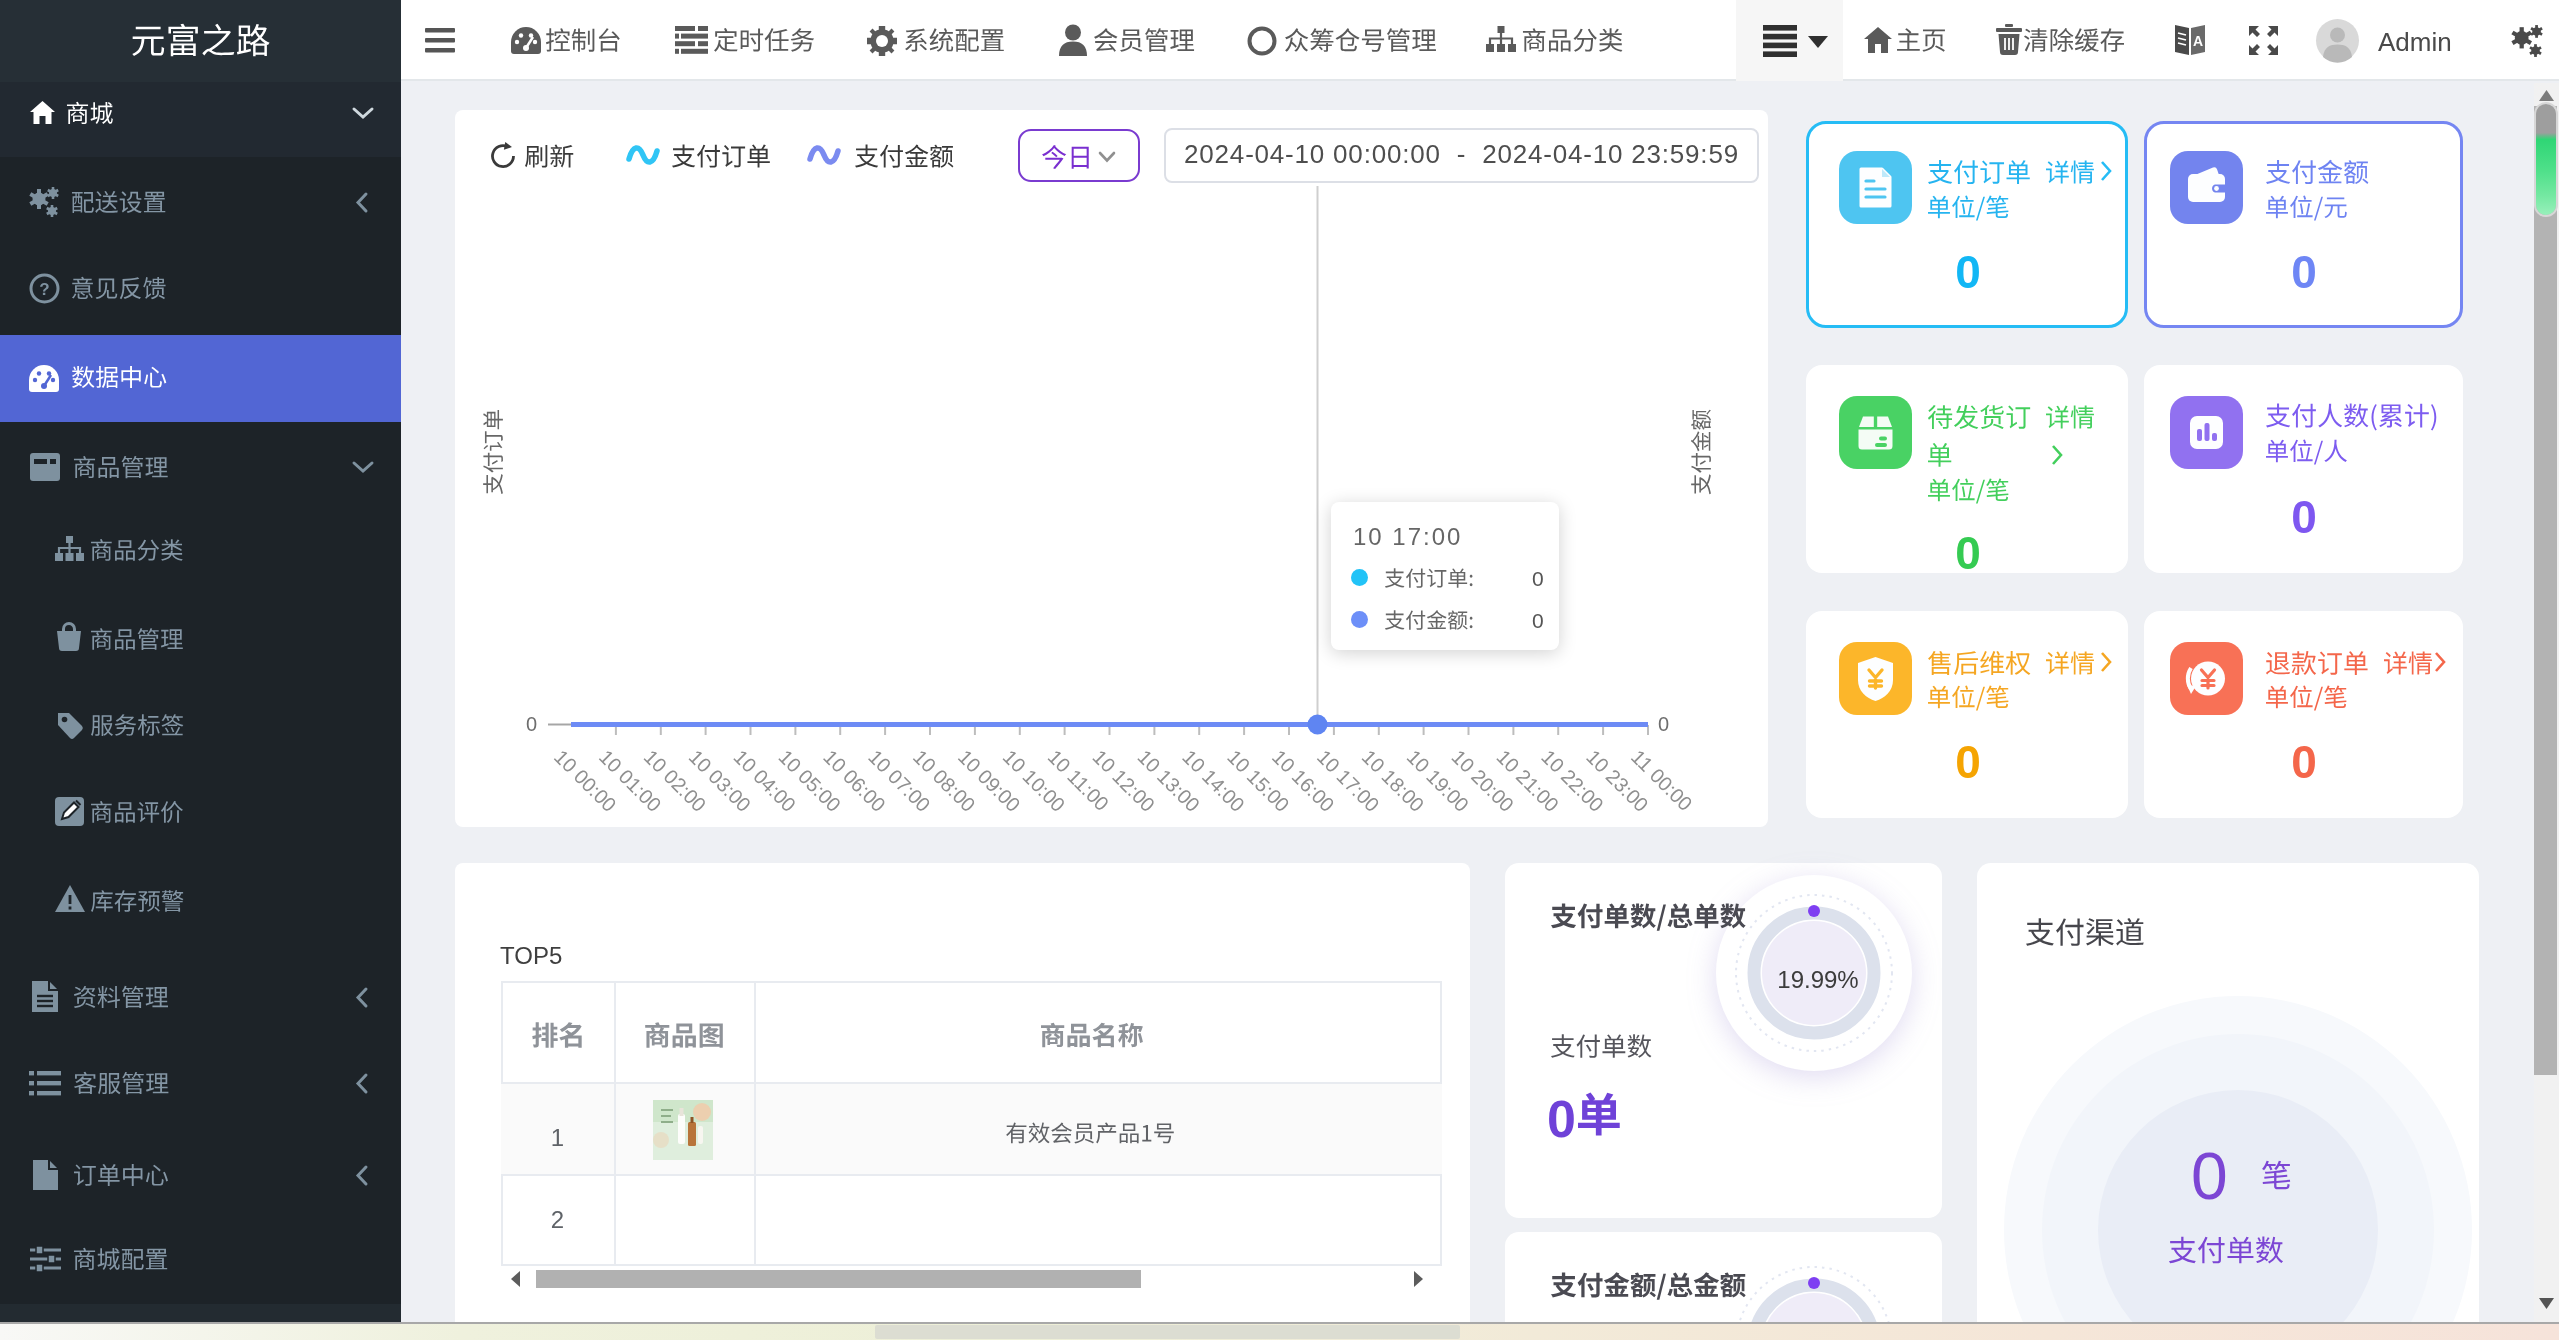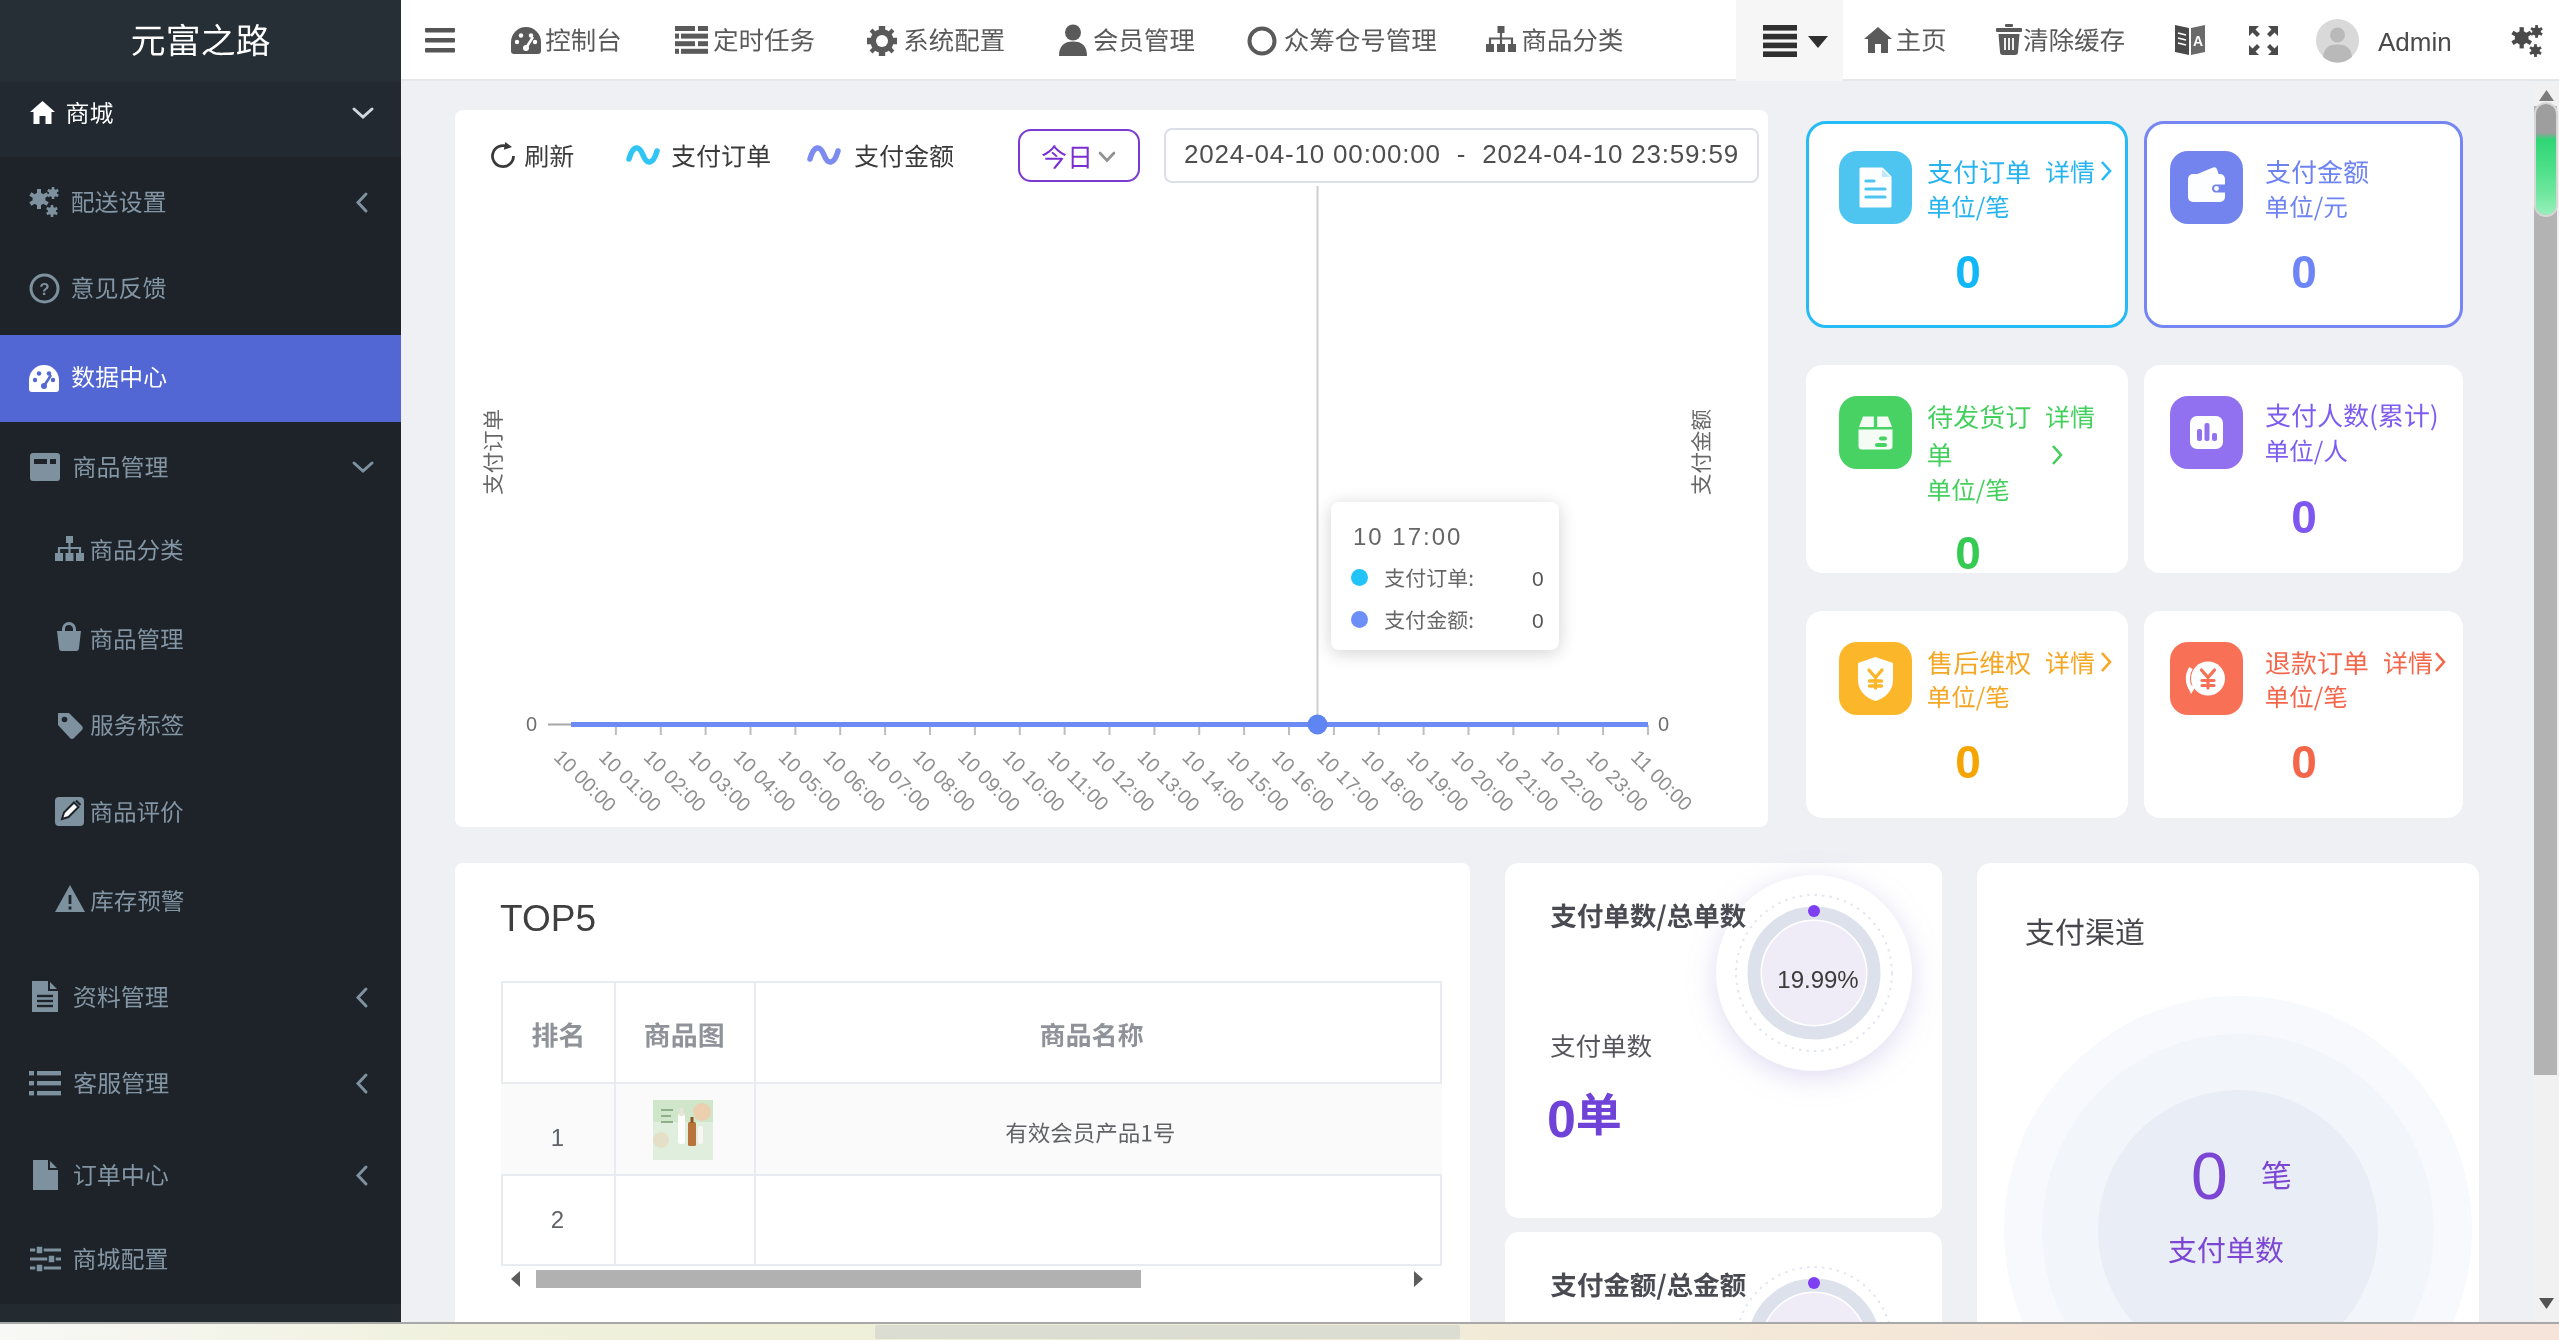--- a/index.html
+++ b/index.html
@@ -527,21 +527,21 @@
       <path d="M2 2 L10 11 L2 20" fill="none" stroke="#f5a622" stroke-width="2.6"></path>
     </svg>
   </div>
 <div class="ic" style="left:2434px;top:651px">
     <svg width="12" height="22" viewBox="0 0 12 22">
       <path d="M2 2 L10 11 L2 20" fill="none" stroke="#f4664a" stroke-width="2.6"></path>
     </svg>
   </div>
 
 <div class="card" style="left:455px;top:863px;width:1015px;height:477px;border-radius:8px 8px 0 0"></div>
-<div class="abs" style="left:500px;top:898px;font-size:37px;color:#3f3f3f">TOP5</div>
+<div class="abs" style="left:500px;top:942px;font-size:24px;color:#3f3f3f">TOP5</div>
 
 <div class="abs" style="left:501px;top:981px;width:941px;height:285px;border:2px solid #e8ebf0;border-bottom:none"></div>
 <div class="abs" style="left:501px;top:1082px;width:941px;height:92px;background:#fafafa"></div>
 <div class="abs" style="left:501px;top:1082px;width:941px;height:0;border-top:2px solid #e8ebf0"></div>
 <div class="abs" style="left:501px;top:1174px;width:941px;height:0;border-top:2px solid #e8ebf0"></div>
 <div class="abs" style="left:501px;top:1264px;width:941px;height:0;border-top:2px solid #e8ebf0"></div>
 <div class="abs" style="left:614px;top:981px;width:0;height:285px;border-left:2px solid #e8ebf0"></div>
 <div class="abs" style="left:754px;top:981px;width:0;height:285px;border-left:2px solid #e8ebf0"></div>
 <div class="abs" style="left:530px;top:1124px;width:55px;text-align:center;font-size:24px;color:#5f6368">1</div>
 <div class="abs" style="left:530px;top:1206px;width:55px;text-align:center;font-size:24px;color:#5f6368">2</div>

